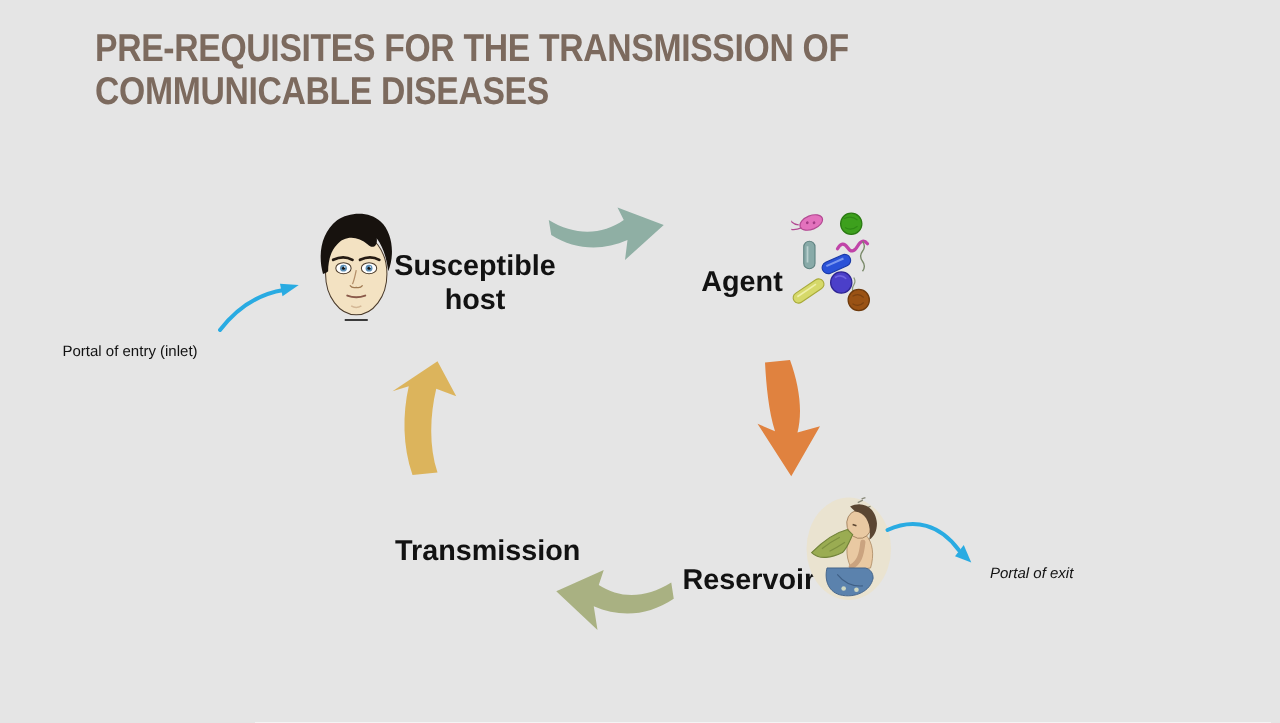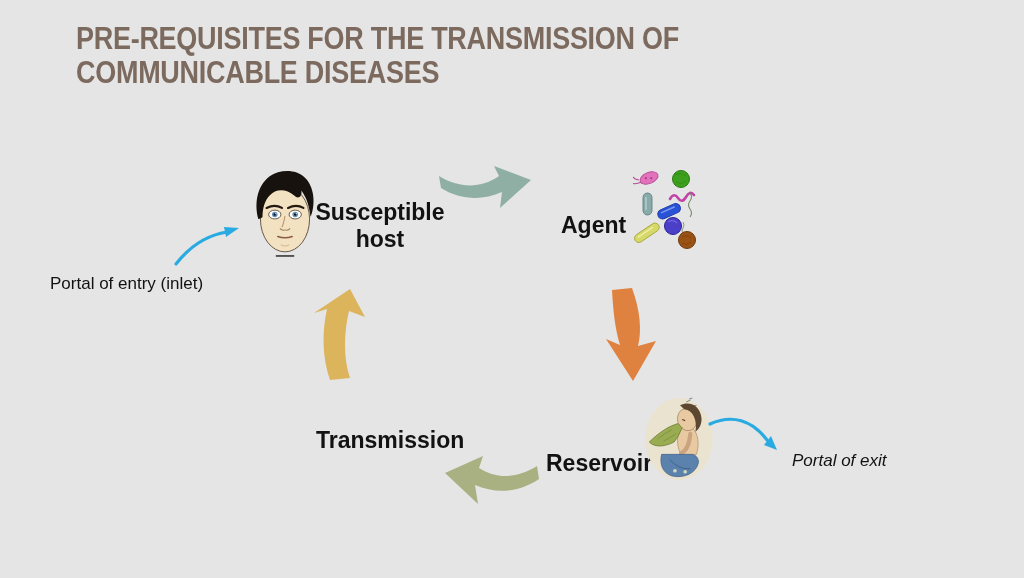--- a/index.html
+++ b/index.html
@@ -13,21 +13,21 @@
     transform:scaleX(0.87);transform-origin:left top;
   }
   .node-label{
     position:absolute;color:#121212;font-size:23px;line-height:27px;white-space:nowrap;font-weight:bold;
   }
   .host-label{left:310px;top:199px;width:140px;text-align:center;white-space:normal;}
   .agent-label{left:561px;top:212px;}
   .transmission-label{left:316px;top:427px;}
   .reservoir-label{left:546px;top:450px;}
   .annot-label{
-    position:absolute;color:#121212;font-size:17px;white-space:nowrap;
+    position:absolute;color:#121212;font-size:12px;white-space:nowrap;
   }
   .entry-label{left:50px;top:274px;}
   .exit-label{left:792px;top:451px;font-style:italic;}
   .abs{position:absolute;}
   svg{display:block;}
 </style>
 </head>
 <body>
 
 <div class="slide">

